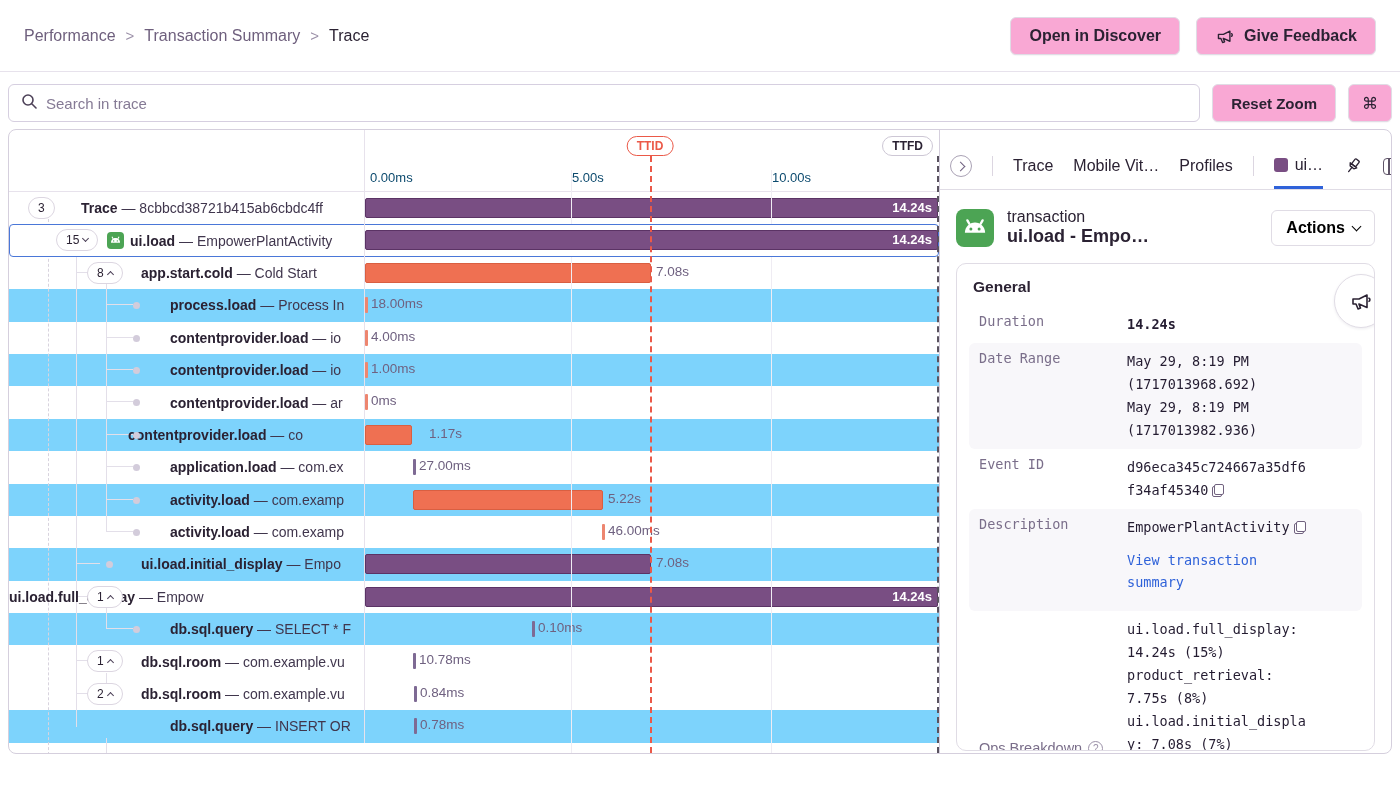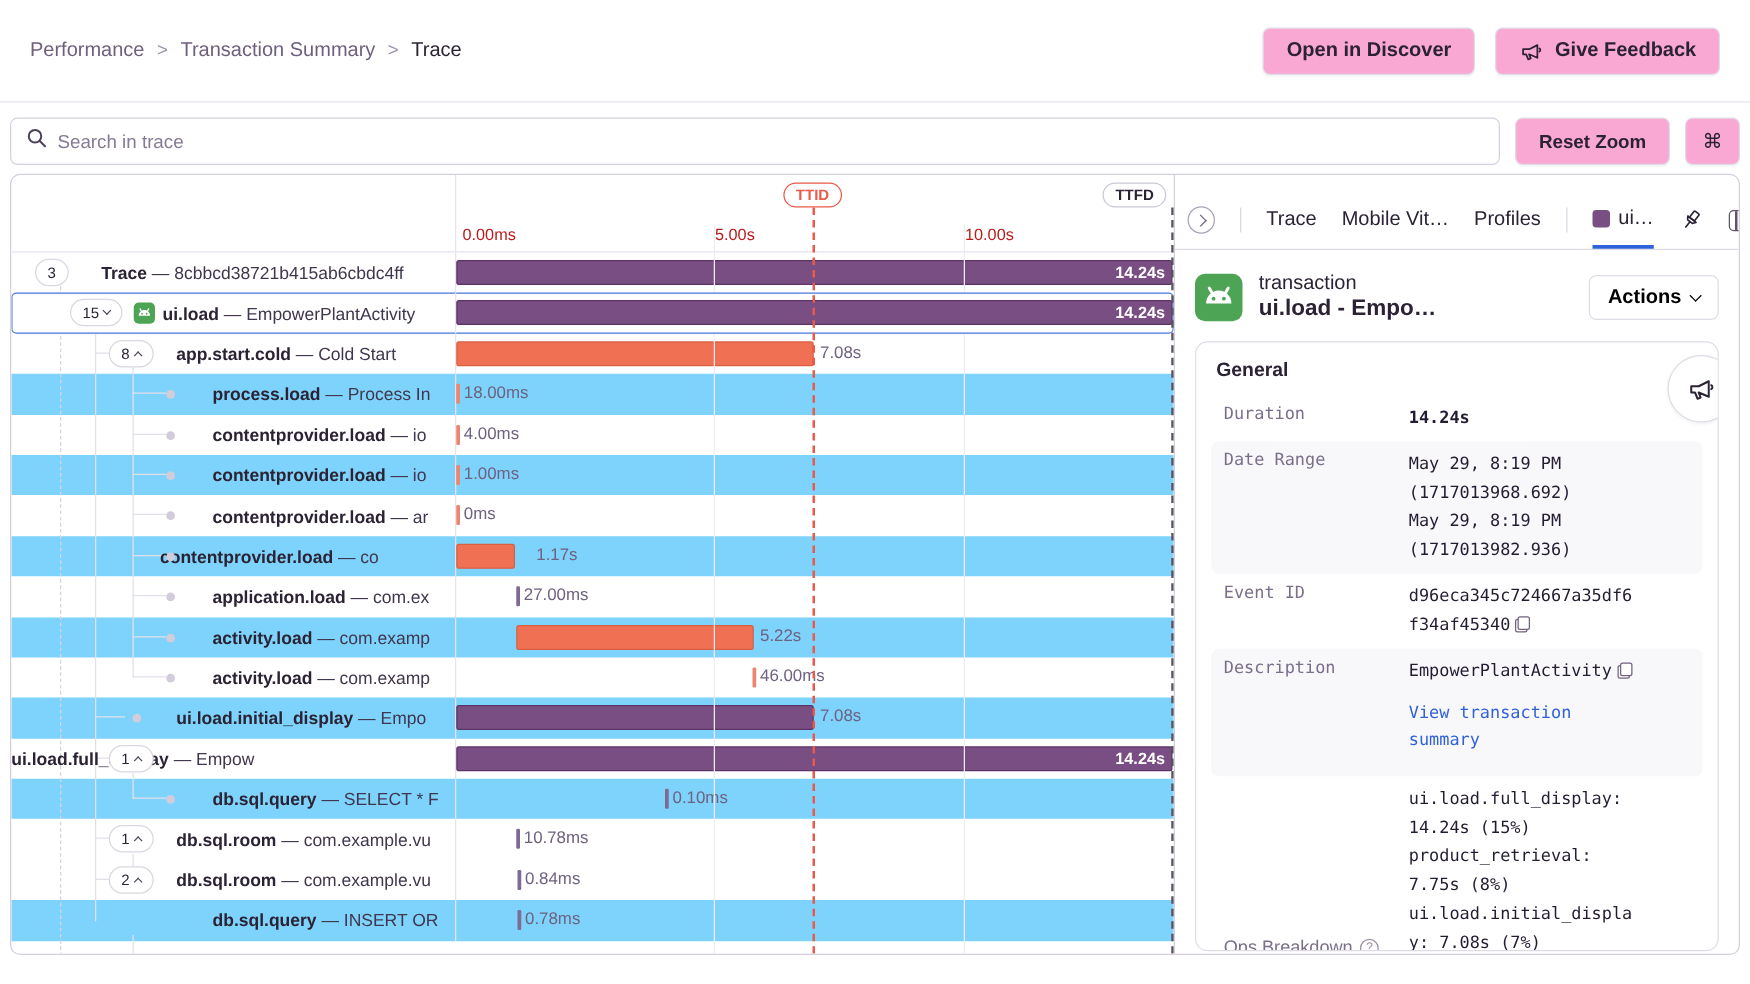--- a/index.html
+++ b/index.html
@@ -1,20 +1,20 @@
 <!DOCTYPE html>
 <html style="--purple: #794e83; --orange: #ef7052; --red: #eb5948; --blue: #2f62d9; --green: #4ca454;"><head>
 <meta charset="utf-8">
 <style>
   * { margin:0; padding:0; box-sizing:border-box; }
   html,body { width:1400px; height:787px; overflow:hidden; background:#fff;
     font-family:"Liberation Sans", sans-serif; color:#2b2233; }
 
   
-  .topbar { height:82px; border-bottom:1px solid #e7e2ec; display:flex;
+  .topbar { height:72px; border-bottom:1px solid #e7e2ec; display:flex;
     align-items:center; justify-content:space-between; padding:0 24px; }
   .breadcrumb { display:flex; align-items:center; gap:10px; font-size:16px; }
   .breadcrumb .crumb { color:#6e5f7d; }
   .breadcrumb .crumb.current { color:#2b2233; }
   .breadcrumb .sep { color:#9b90a8; font-size:15px; }
   .topbar-actions { display:flex; gap:16px; }
   .btn { background:#f9a8d4; border:1px solid #e0dce5; border-radius:6px;
     font-weight:bold; font-size:16px; color:#2b2233; padding:9px 18px;
     display:flex; align-items:center; gap:9px; cursor:pointer;
     font-family:"Liberation Sans", sans-serif; box-shadow:0 1px 1px rgba(40,30,60,.04); }
@@ -30,21 +30,21 @@
   .btn.small { font-size:15px; padding:0 18px; height:38px; }
   .btn.square { padding:0 13px; font-weight:normal; font-size:16px; }
 
   
   .main { margin:7px 8px 0 8px; height:625px; border:1px solid #d5cfdd;
     border-radius:8px; display:flex; overflow:hidden; background:#fff; }
   .trace-grid { width:930px; position:relative; flex:none; overflow:hidden; }
   .grid-header { height:62px; display:flex; border-bottom:1px solid #e7e2ec; }
   .tree-header { width:355px; flex:none; }
   .chart-header { width:575px; flex:none; border-left:1px solid #e7e2ec; position:relative; }
-  .axis-tick { position:absolute; top:40px; font-size:13px; color:#b91c1c; white-space:nowrap; }
+  .axis-tick { position:absolute; top:40px; font-size:13px; color:#0c4a6e; white-space:nowrap; }
   .marker-badge { position:absolute; top:6px; background:#fff; border-radius:10px;
     font-size:12px; font-weight:bold; padding:2px 9px; z-index:6; }
   .marker-badge.ttid { color:var(--red); border:1px solid var(--red); transform:translateX(-50%); }
   .marker-badge.ttfd { color:#2b2233; border:1px solid #cdc7d5; }
   .marker-line { position:absolute; top:26px; bottom:0; width:0; z-index:5; }
   .marker-line.ttid { border-left:2px dashed var(--red); }
   .marker-line.ttfd { border-left:2px dashed #59525f; }
   .gridline { position:absolute; top:40px; bottom:0; width:1px; background:#efecf3; z-index:0; }
 
   

